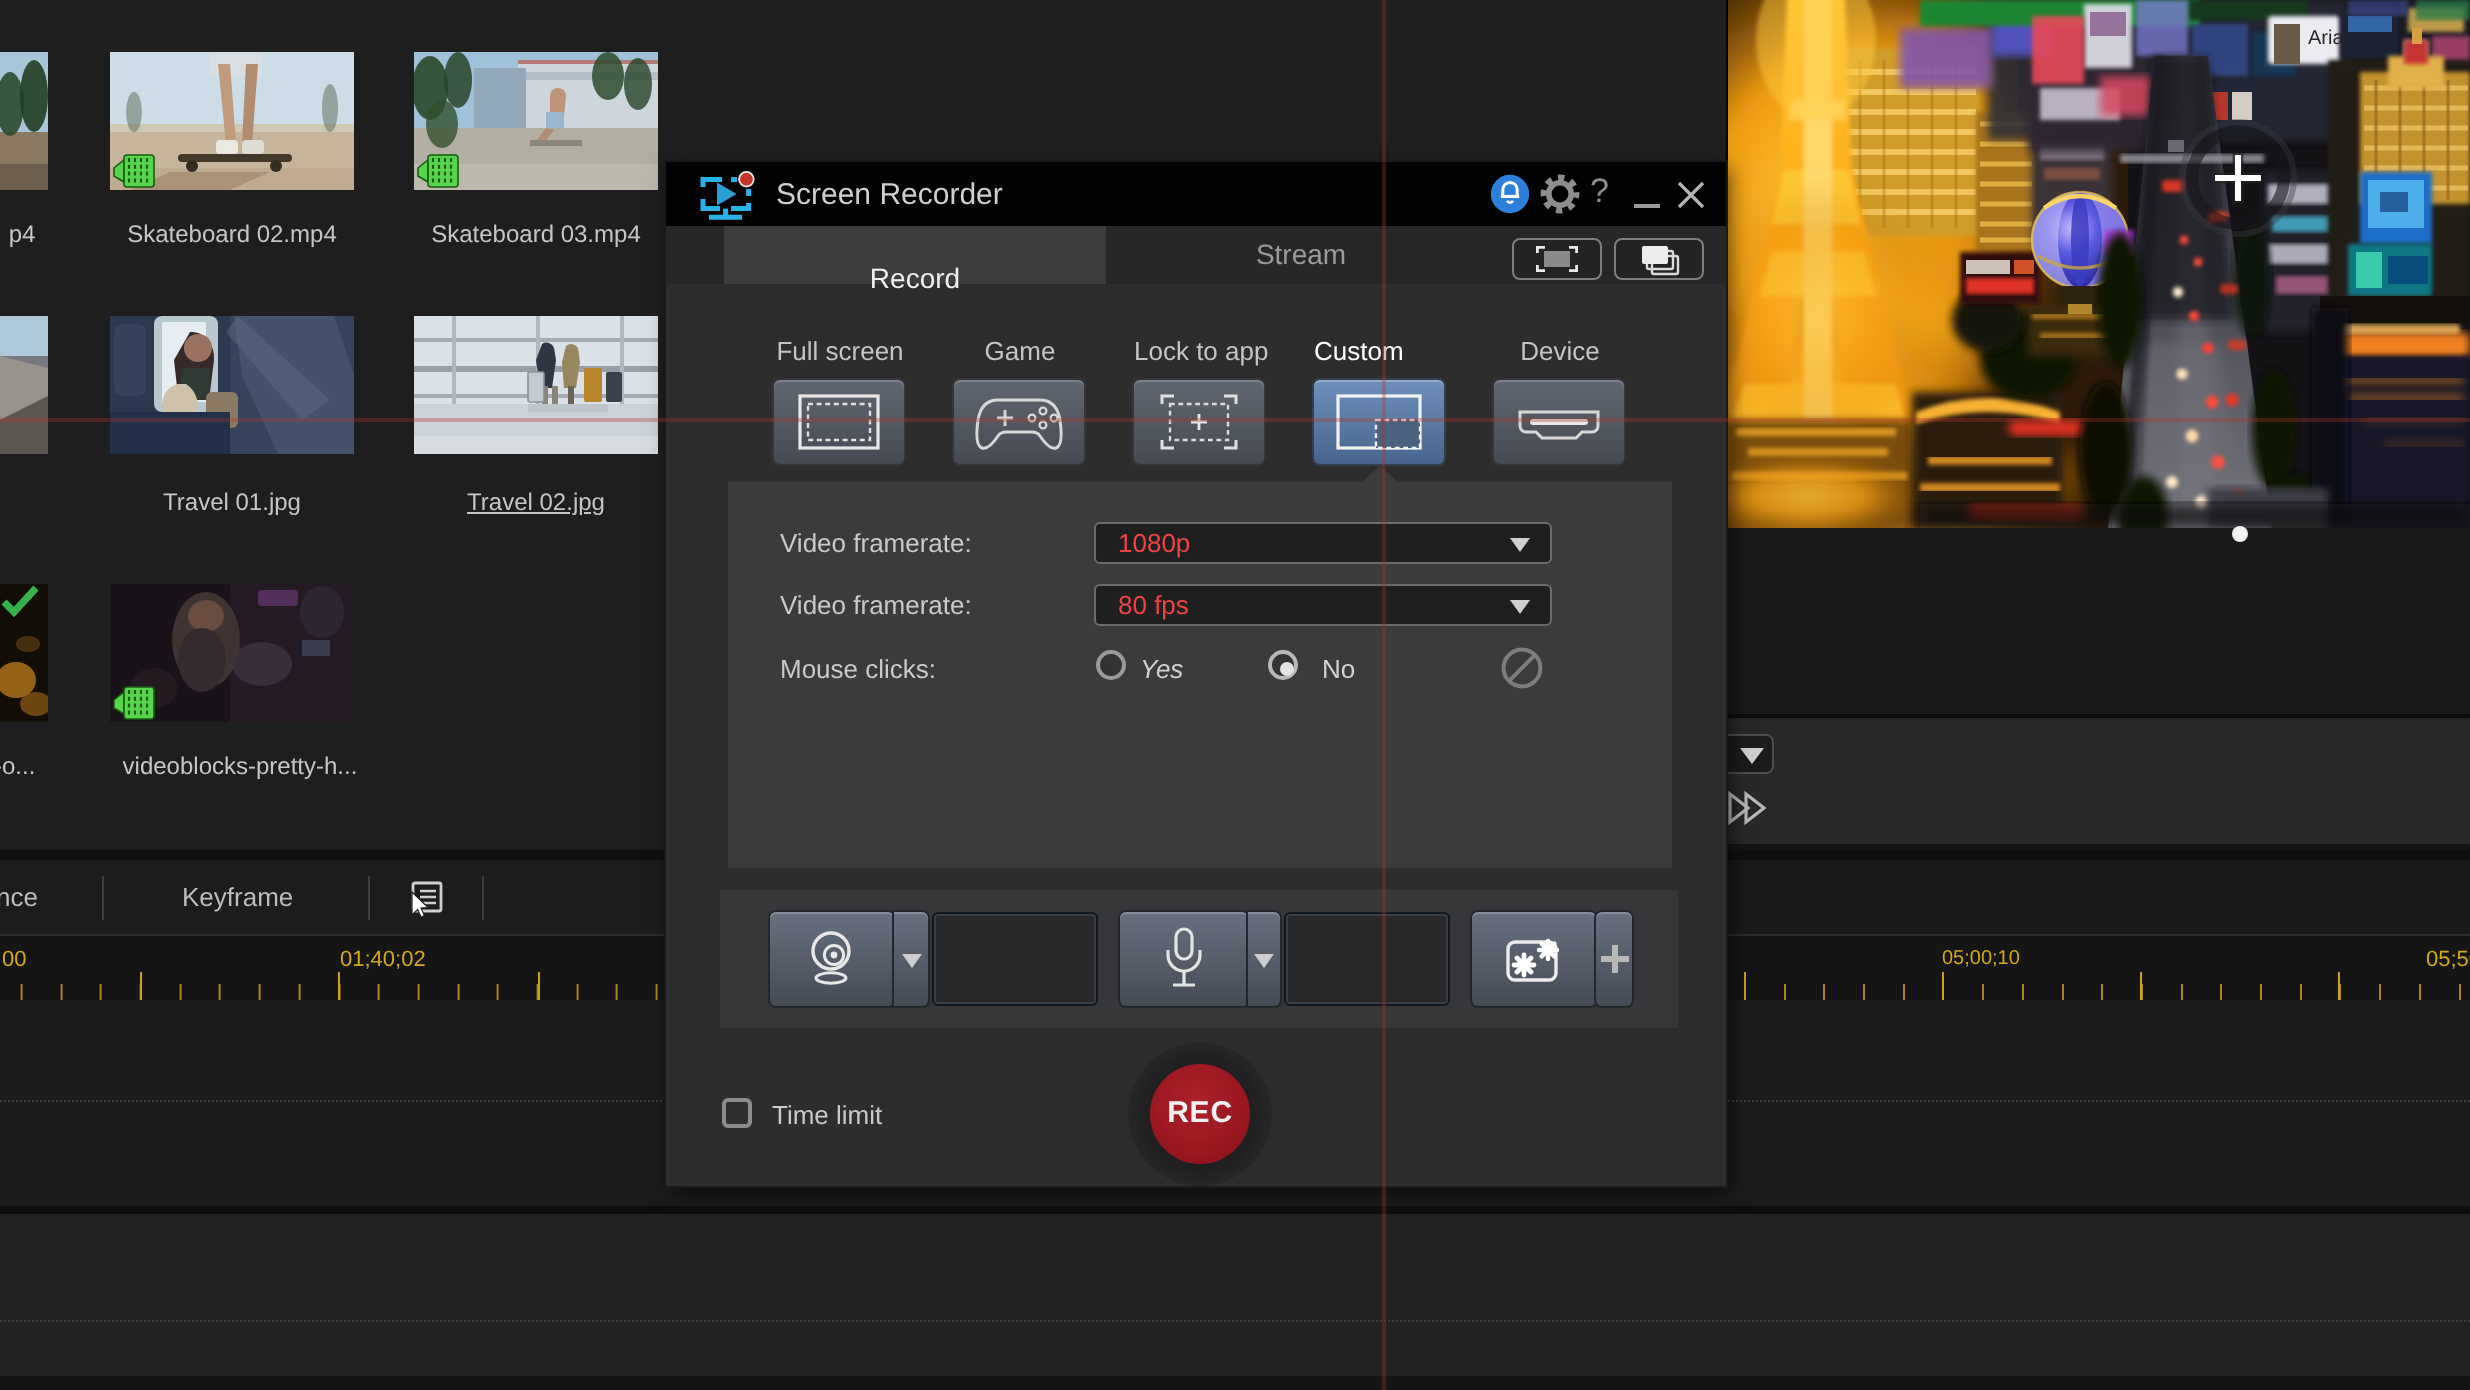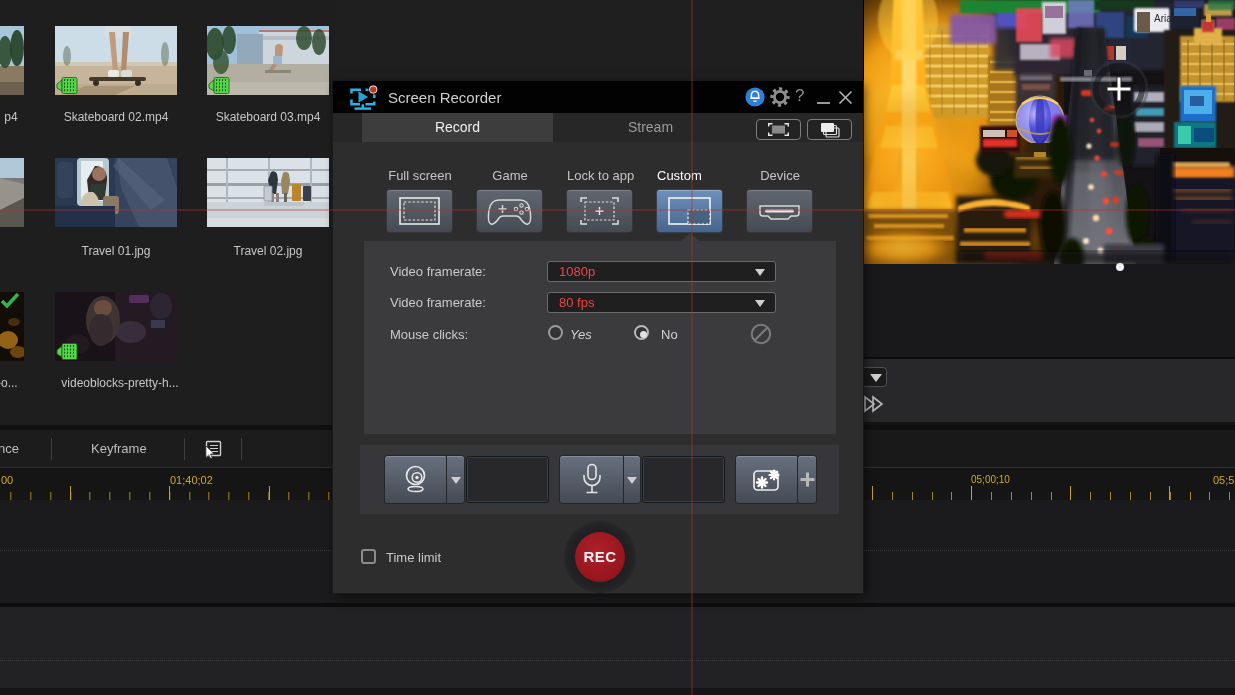--- a/index.html
+++ b/index.html
@@ -113,21 +113,21 @@
       <path d="M64 14 a4 4 0 0 1 6 2 l1 6 -2 14 h-6 l-2 -14 Z" fill="#2e3642"></path>
       <rect x="64" y="35" width="3" height="9" fill="#8a8276"></rect>
       <rect x="69" y="35" width="3" height="9" fill="#8a8276"></rect>
       <path d="M76 15 a4 4 0 0 1 6 1 l1 7 -2 13 h-6 l-1 -13 Z" fill="#98865e"></path>
       <rect x="77" y="35" width="3" height="9" fill="#6a6256"></rect>
       <rect x="57" y="28" width="8" height="15" rx="1" fill="#c4cacf" stroke="#8a949a" stroke-width="0.8"></rect>
       <rect x="85" y="26" width="9" height="17" rx="1" fill="#b9862e"></rect>
       <rect x="96" y="28" width="8" height="15" rx="1" fill="#3a404c"></rect>
       <rect x="57" y="44" width="40" height="4" fill="#b8c0c6" opacity="0.7"></rect>
     </svg>
-    <div class="lbl" style="left:207px;top:244px;width:122px;">Travel 02.jpg</div>
+    <div class="lbl" style="left:207px;top:244px;width:122px;text-decoration:underline;">Travel 02.jpg</div>
 
     <svg class="abs" style="left:0;top:292px;" width="24" height="69" viewBox="0 0 24 69">
       <rect width="24" height="69" fill="#120d07"></rect>
       <ellipse cx="8" cy="48" rx="10" ry="9" fill="#c07f1e" opacity="0.75"></ellipse>
       <ellipse cx="18" cy="60" rx="8" ry="6" fill="#a86a18" opacity="0.6"></ellipse>
       <ellipse cx="14" cy="30" rx="6" ry="4" fill="#7a5214" opacity="0.5"></ellipse>
       <path d="M2 9 L7 14 L18 2" fill="none" stroke="#35b24a" stroke-width="3.6"></path>
     </svg>
     <div class="lbl" style="left:-3px;top:376px;width:34px;text-align:left;">-o...</div>
 
@@ -475,21 +475,21 @@
       </svg>
       <span class="abs" style="left:462px;top:5px;font-size:17px;color:#8e8e8e;">?</span>
       <div class="abs" style="left:484px;top:21px;width:13px;height:2px;background:#9a9a9a;"></div>
       <svg class="abs" style="left:505px;top:9px;" width="15" height="15" viewBox="0 0 15 15">
         <path d="M1.5 1.5 L13.5 13.5 M13.5 1.5 L1.5 13.5" stroke="#b4b4b4" stroke-width="1.6"></path>
       </svg>
     </div>
 
     <div class="abs" style="left:0;top:32px;width:530px;height:29px;background:#272727;">
       <div class="abs" style="left:29px;top:0;width:191px;height:29px;background:#3d3d3e;"></div>
-      <span class="abs" style="left:29px;top:6px;width:191px;text-align:center;font-size:14px;color:#efefef;">Record</span>
+      <span class="abs" style="left:29px;top:18px;width:191px;text-align:center;font-size:14px;color:#efefef;">Record</span>
       <span class="abs" style="left:220px;top:6px;width:195px;text-align:center;font-size:14px;color:#9b9b9b;">Stream</span>
       <div class="abs" style="left:423px;top:6px;width:45px;height:21px;background:#232323;border:1px solid #7e7e7e;border-radius:4px;">
         <svg class="abs" style="left:11px;top:3px;" width="21" height="13" viewBox="0 0 21 13">
           <rect x="4" y="2.5" width="13" height="8" fill="#8a8a8a"></rect>
           <g stroke="#e8e8e8" stroke-width="1.4" fill="none">
             <path d="M0.7 3.5 V0.7 H4.5"></path>
               <path d="M16.5 0.7 H20.3 V3.5"></path>
             <path d="M0.7 9.5 V12.3 H4.5"></path>
               <path d="M16.5 12.3 H20.3 V9.5"></path>
           </g>

